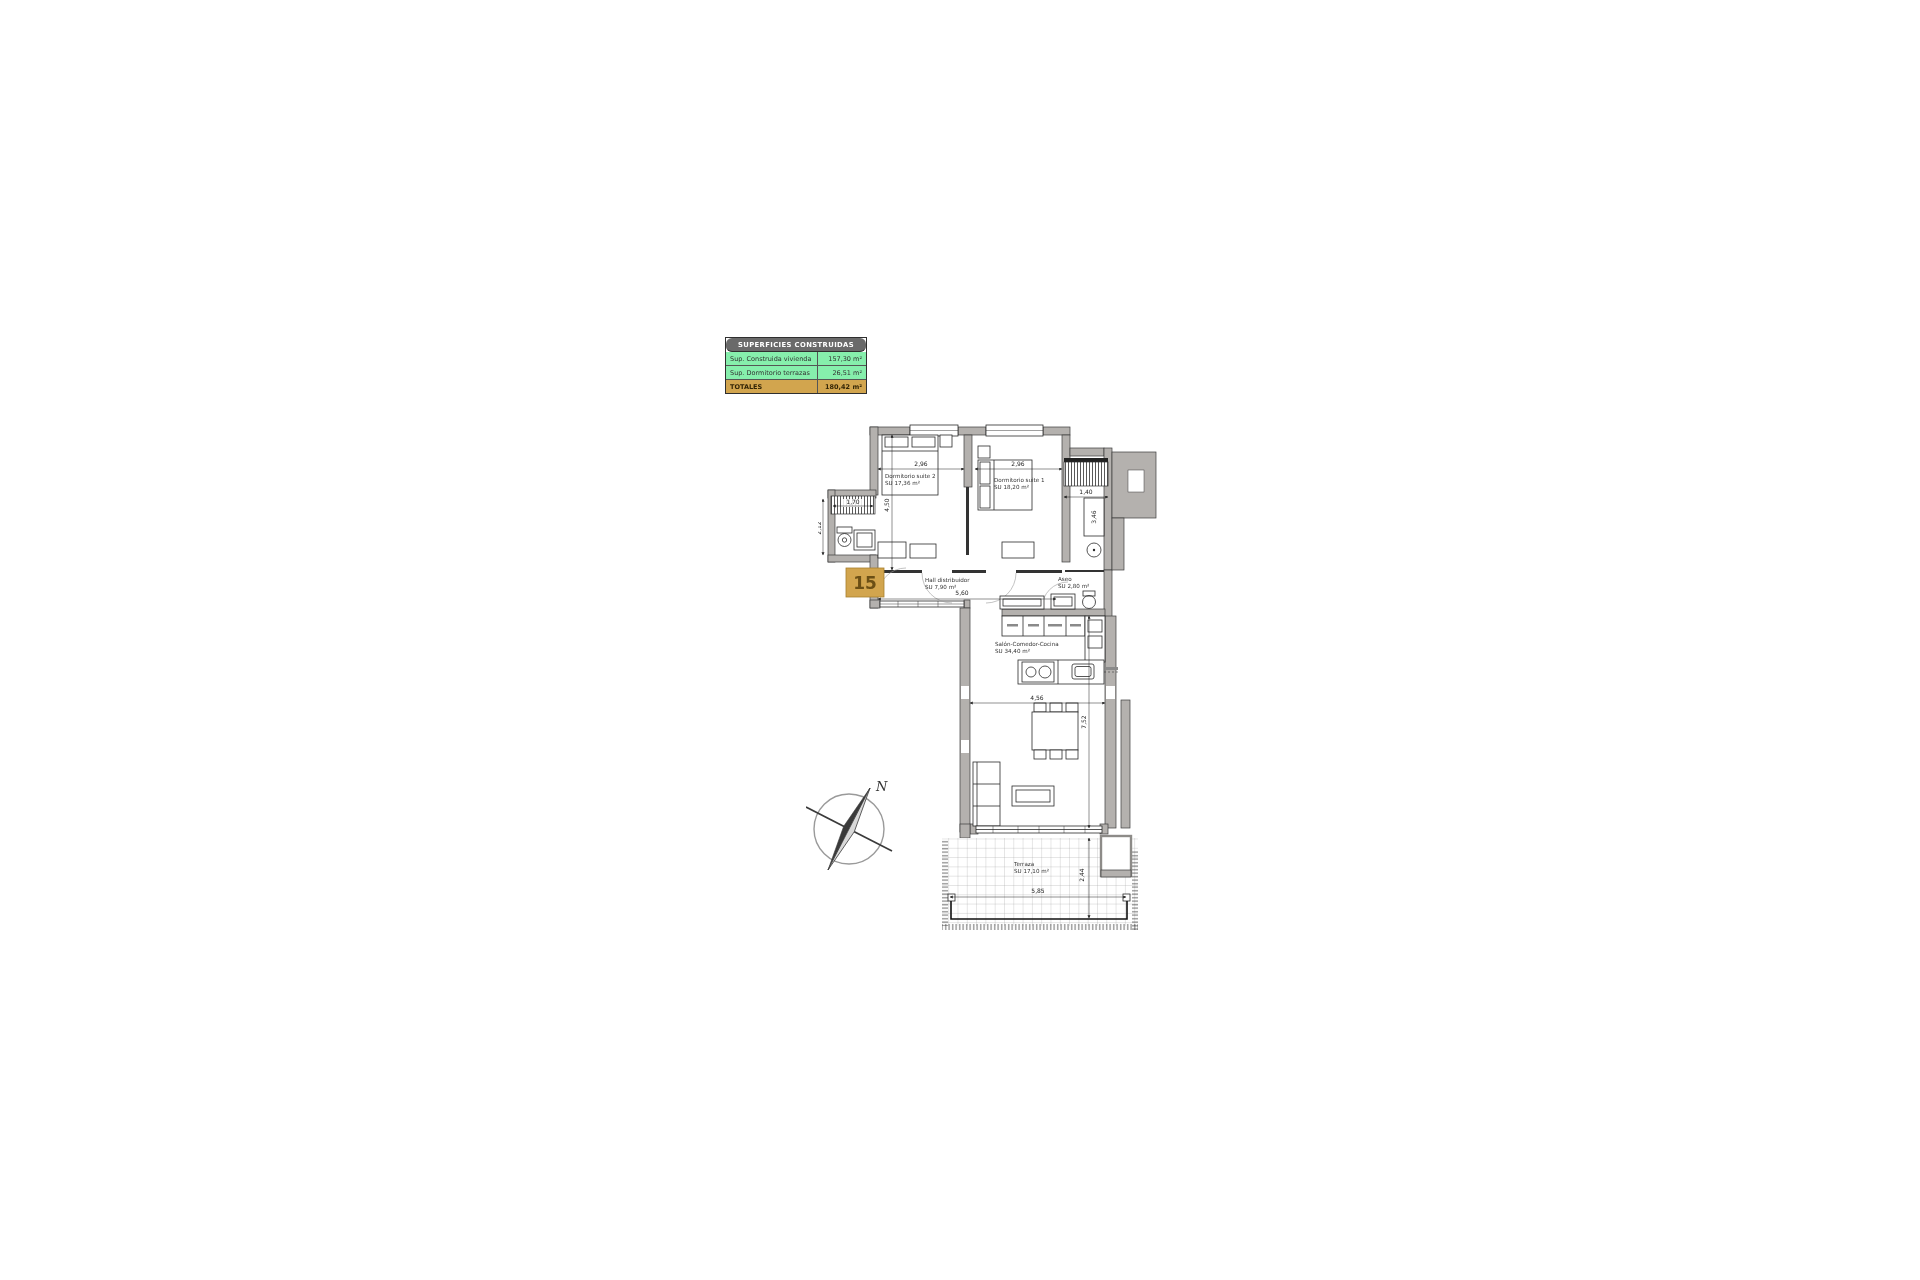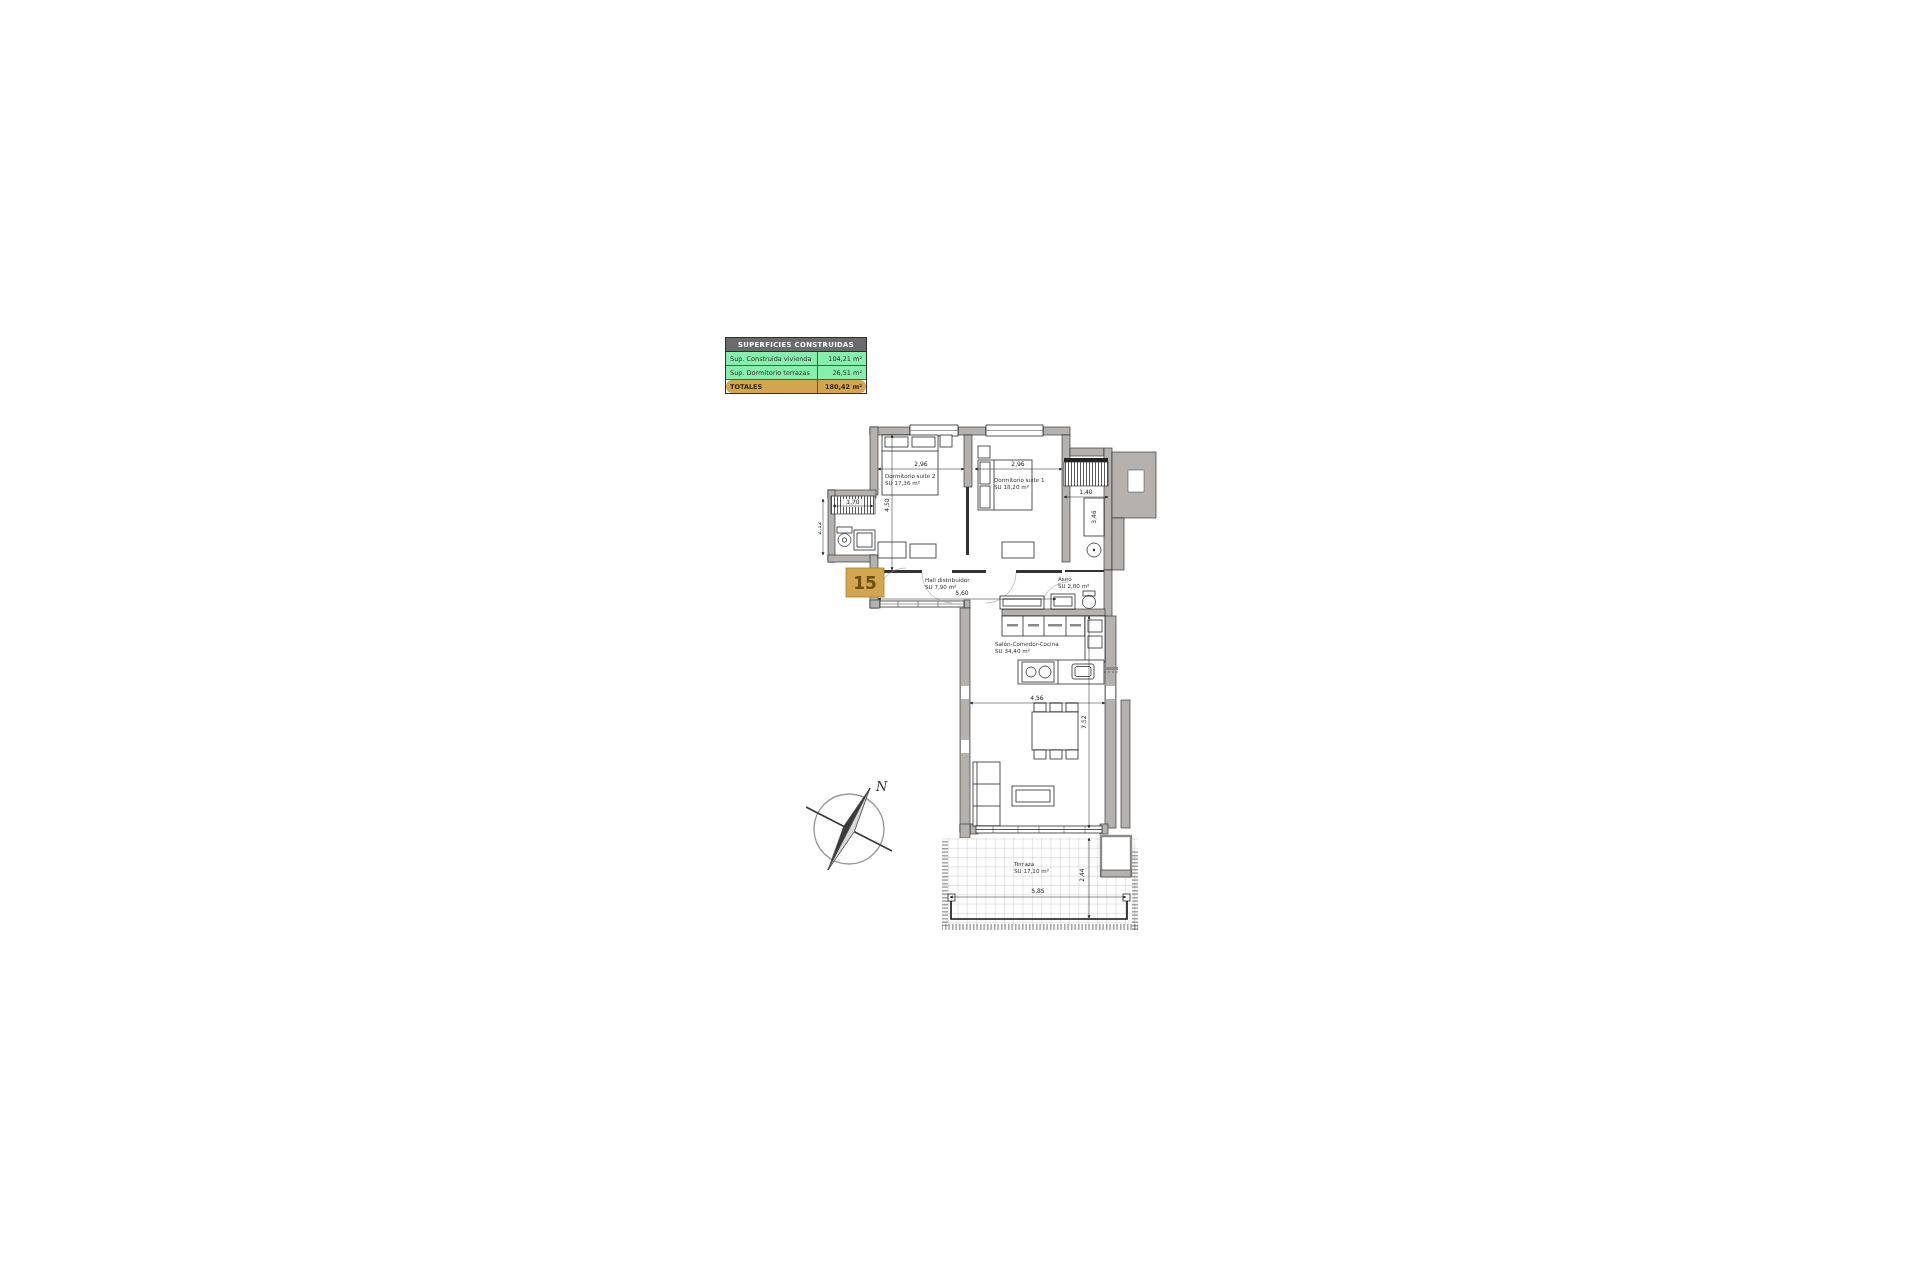--- a/index.html
+++ b/index.html
@@ -1,26 +1,26 @@
 <!DOCTYPE html>
 <html><head>
 <meta charset="utf-8">
 <style>
   html,body{margin:0;padding:0;}
   body{width:1920px;height:1280px;background:#ffffff;font-family:"DejaVu Sans", sans-serif;position:relative;}
   #canvas{position:absolute;left:0;top:0;width:1920px;height:1280px;background:#fff;overflow:hidden;}
 
   
   .sumtable{position:absolute;left:725px;top:337px;width:140px;border:1px solid #2f2f2f;background:#fff;font-size:6.5px;color:#333;}
-  .sumtable .hdr{background:#6a6a6a;color:#ffffff;font-weight:bold;text-align:center;font-size:6.8px;letter-spacing:.4px;padding:2.5px 0;border-bottom:1px solid #2f2f2f;}
+  .sumtable .hdr{background:#6a6a6a;color:#ffffff;font-weight:bold;text-align:center;font-size:6.8px;letter-spacing:.4px;padding:2.5px 0;border-bottom:1px solid #2f2f2f;border-radius:6px;}
   .trow{display:flex;align-items:stretch;border-bottom:1px solid #555;background:#86efac;}
   .trow:last-child{border-bottom:none;}
   .trow .lbl{flex:1;padding:2.5px 0 2.5px 4px;}
   .trow .val{width:44px;text-align:right;padding:2.5px 4px 2.5px 0;border-left:1px solid #555;}
-  .trow.total{background:#d2a54e;font-weight:bold;color:#332506;border-radius:6px;}
+  .trow.total{background:#d2a54e;font-weight:bold;color:#332506;}
 
   
   .rl{font-size:5.6px;fill:#333;}
   .dimt{font-size:6px;fill:#1d1d1d;}
   .w{fill:#b4b1ae;stroke:#3d3d3d;stroke-width:0.7;}
   .wd{fill:#333;stroke:none;}
   .f{fill:#ffffff;stroke:#2b2b2b;stroke-width:0.8;}
   .fn{fill:none;stroke:#2b2b2b;stroke-width:0.8;}
   .thin{fill:none;stroke:#2b2b2b;stroke-width:0.45;}
   .arc{fill:none;stroke:#9a9a9a;stroke-width:0.6;}
@@ -28,21 +28,21 @@
 </style>
 </head>
 <body>
 
 <div id="canvas">
 
   <div class="sumtable">
     <div class="hdr">SUPERFICIES CONSTRUIDAS</div>
     <div class="trow">
       <div class="lbl">Sup. Construida vivienda</div>
-      <div class="val">104,21 m²</div>
+      <div class="val">157,30 m²</div>
     </div>
     <div class="trow">
       <div class="lbl">Sup. Dormitorio terrazas</div>
       <div class="val">26,51 m²</div>
     </div>
     <div class="trow total">
       <div class="lbl">TOTALES</div>
       <div class="val">180,42 m²</div>
     </div>
   </div>

